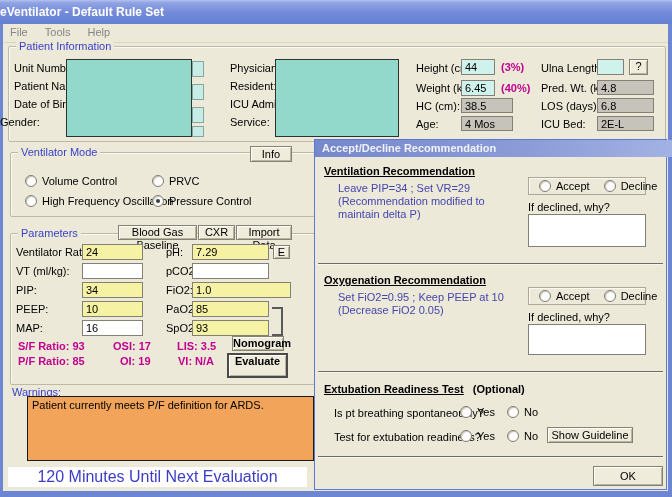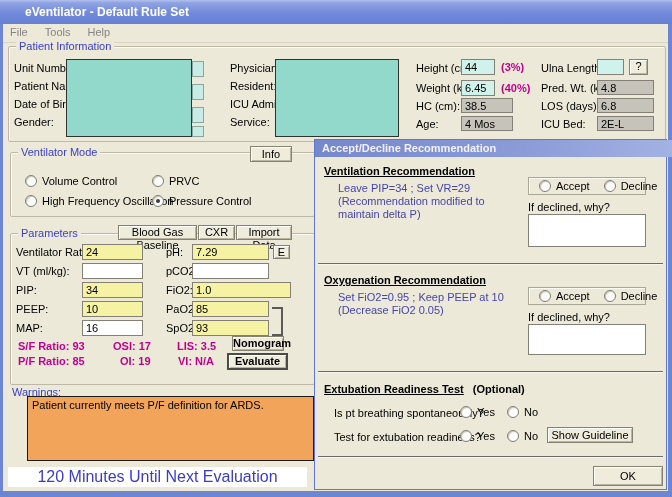--- a/index.html
+++ b/index.html
@@ -5,21 +5,21 @@
   html,body{margin:0;padding:0;background:#cfd8ef;}
   #window{
     position:relative;width:672px;height:497px;background:#ece9d8;overflow:hidden;
     font-family:"Liberation Sans",sans-serif;font-size:11px;color:#000;
   }
   .abs{position:absolute;}
   .nowrap{white-space:nowrap;}
   
   .titlebar{left:0;top:0;width:672px;height:24px;
     background:linear-gradient(180deg,#b3c1ee 0%,#8fa3e3 12%,#7289d9 55%,#6580d2 100%);
-    color:#fff;font-weight:bold;font-size:12px;line-height:24px;padding-left:25px;box-sizing:border-box;}
+    color:#fff;font-weight:bold;font-size:12px;line-height:24px;padding-left:0;box-sizing:border-box;}
   .winborder{background:#6d86d4;}
   .menubar{left:3px;top:24px;width:665px;height:18px;background:#ece9d8;border-bottom:1px solid #d9d5c2;}
   .menuitem{display:inline-block;color:#858585;padding:2px 7px 0 7px;}
   
   .groupbox{border:1px solid #bdb9a6;border-radius:2px;box-shadow:1px 1px 0 #fbfaf2 inset;}
   .gbcap{background:#ece9d8;padding:0 3px;color:#3b41c9;line-height:12px;}
   .bluecap{color:#3b41c9;}
   
   .field{box-sizing:border-box;border:1px solid #848078;padding:1px 3px 0 3px;overflow:hidden;white-space:nowrap;}
   .f-yellow{background:#f6f2a4;}
@@ -72,21 +72,21 @@
     <span class="menuitem">Tools</span>
     <span class="menuitem">Help</span>
   </div>
 
   <div class="abs groupbox" style="left:8px;top:46px;width:656px;height:94px;"></div>
   <div class="abs gbcap" style="left:16px;top:40px;">Patient Information</div>
 
   <div class="abs nowrap" style="left:14px;top:62px;">Unit Number:</div>
   <div class="abs nowrap" style="left:14px;top:80px;">Patient Name:</div>
   <div class="abs nowrap" style="left:14px;top:98px;">Date of Birth:</div>
-  <div class="abs nowrap" style="left:14px;top:116px;text-align:center;">Gender:</div>
+  <div class="abs nowrap" style="left:0;top:116px;text-align:center;">Gender:</div>
 
   <div class="abs redact" style="left:66px;top:59px;width:126px;height:78px;"></div>
   <div class="abs peek" style="left:192px;top:61px;width:12px;height:16px;"></div>
   <div class="abs peek" style="left:192px;top:84px;width:12px;height:16px;"></div>
   <div class="abs peek" style="left:192px;top:107px;width:12px;height:16px;"></div>
   <div class="abs peek" style="left:192px;top:126px;width:12px;height:11px;"></div>
 
   <div class="abs nowrap" style="left:230px;top:62px;">Physician:</div>
   <div class="abs nowrap" style="left:230px;top:80px;">Resident:</div>
   <div class="abs nowrap" style="left:230px;top:98px;">ICU Admit:</div>
@@ -168,21 +168,21 @@
   <div class="abs bracket" style="left:272px;top:307px;width:9px;height:25px;"></div>
 
   <div class="abs magenta nowrap" style="left:18px;top:340px;">S/F Ratio: 93</div>
   <div class="abs magenta nowrap" style="left:113px;top:340px;">OSI: 17</div>
   <div class="abs magenta nowrap" style="left:177px;top:340px;">LIS: 3.5</div>
   <div class="abs magenta nowrap" style="left:18px;top:355px;">P/F Ratio: 85</div>
   <div class="abs magenta nowrap" style="left:120px;top:355px;">OI: 19</div>
   <div class="abs magenta nowrap" style="left:178px;top:355px;">VI: N/A</div>
 
   <div class="abs btn btn-bold" style="left:232px;top:336px;width:52px;height:15px;">Nomogram</div>
-  <div class="abs btn btn-bold btn-default" style="left:227px;top:353px;width:61px;height:17px;">Evaluate</div>
+  <div class="abs btn btn-bold btn-default" style="left:227px;top:353px;width:61px;height:25px;">Evaluate</div>
 
   <div class="abs bluecap nowrap" style="left:12px;top:386px;">Warnings:</div>
   <div class="abs warnbox" style="left:8px;top:396px;width:287px;height:65px;margin-left:19px;">
     <span>Patient currently meets P/F definition for ARDS.</span>
   </div>
   <div class="abs countbar" style="left:8px;top:467px;width:299px;height:20px;">120 Minutes Until Next Evaluation</div>
 
   <div class="abs panel" style="left:314px;top:139px;width:353px;height:351px;"></div>
   <div class="abs heading nowrap" style="left:324px;top:165px;">Ventilation Recommendation</div>
 

